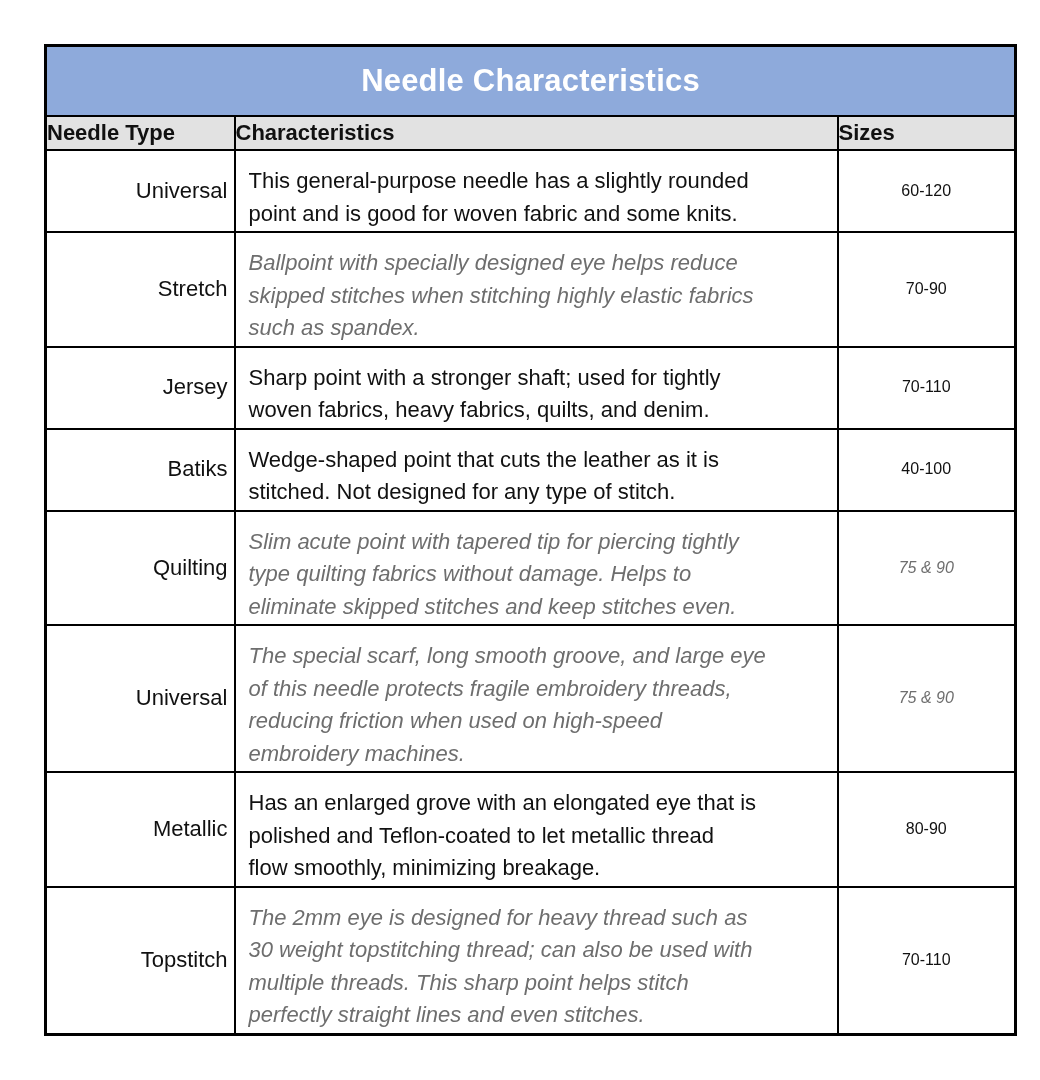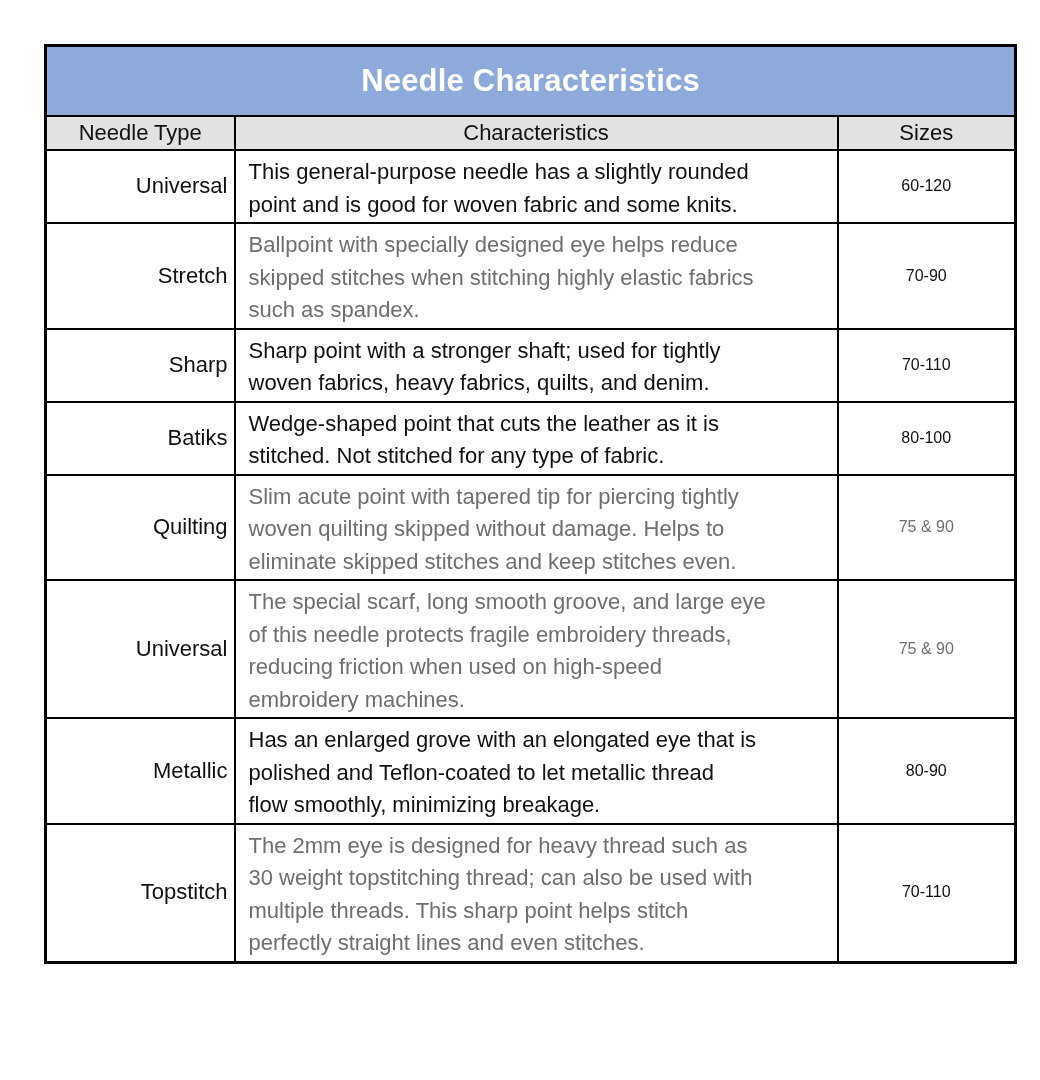--- a/index.html
+++ b/index.html
@@ -39,52 +39,53 @@
     font-weight: bold;
     text-align: center;
     vertical-align: middle;
     height: 66px;
     letter-spacing: 0.2px;
   }
   .head-cell {
     background: var(--header-bg, #E2E2E2);
     color: var(--text, #111111);
     font-size: 22px;
-    font-weight: normal;
-    text-align: center;
+    font-weight: bold;
+    text-align: left;
     vertical-align: middle;
     height: 30px;
     padding: 1px 0;
   }
   .type-cell {
     font-size: 22px;
     color: var(--text, #111111);
     vertical-align: middle;
     text-align: right;
     padding: 0 6px 0 14px;
     line-height: 32.5px;
   }
   .char-cell {
     font-size: 22px;
     color: var(--text, #111111);
     vertical-align: middle;
     text-align: left;
-    padding: 5px 6px 1px 13px;
+    padding: 14px 6px 1px 13px;
     line-height: 32.5px;
     white-space: pre-line;
   }
   .sizes-cell {
     font-size: 16px;
     color: var(--text, #111111);
     vertical-align: middle;
     text-align: center;
     line-height: 32.5px;
   }
   .muted {
     color: var(--muted-text, #6E6E6E);
+    font-style: italic;
   }
 </style>
 </head>
 <body>
 
 <div class="page">
   <div class="table-wrap">
     <table class="needle-table">
       <colgroup>
         <col style="width:189px">
@@ -109,35 +110,35 @@
     <td class="sizes-cell">60-120</td>
   </tr>
           <tr>
     <td class="type-cell">Stretch</td>
     <td class="char-cell muted">Ballpoint with specially designed eye helps reduce
 skipped stitches when stitching highly elastic fabrics
 such as spandex.</td>
     <td class="sizes-cell">70-90</td>
   </tr>
           <tr>
-    <td class="type-cell">Sharp</td>
+    <td class="type-cell">Jersey</td>
     <td class="char-cell">Sharp point with a stronger shaft; used for tightly
 woven fabrics, heavy fabrics, quilts, and denim.</td>
     <td class="sizes-cell">70-110</td>
   </tr>
           <tr>
     <td class="type-cell">Batiks</td>
     <td class="char-cell">Wedge-shaped point that cuts the leather as it is
-stitched. Not stitched for any type of fabric.</td>
-    <td class="sizes-cell">80-100</td>
+stitched. Not designed for any type of stitch.</td>
+    <td class="sizes-cell">40-100</td>
   </tr>
           <tr>
     <td class="type-cell">Quilting</td>
     <td class="char-cell muted">Slim acute point with tapered tip for piercing tightly
-woven quilting skipped without damage. Helps to
+type quilting fabrics without damage. Helps to
 eliminate skipped stitches and keep stitches even.</td>
     <td class="sizes-cell muted">75 &amp; 90</td>
   </tr>
           <tr>
     <td class="type-cell">Universal</td>
     <td class="char-cell muted">The special scarf, long smooth groove, and large eye
 of this needle protects fragile embroidery threads,
 reducing friction when used on high-speed
 embroidery machines.</td>
     <td class="sizes-cell muted">75 &amp; 90</td>

